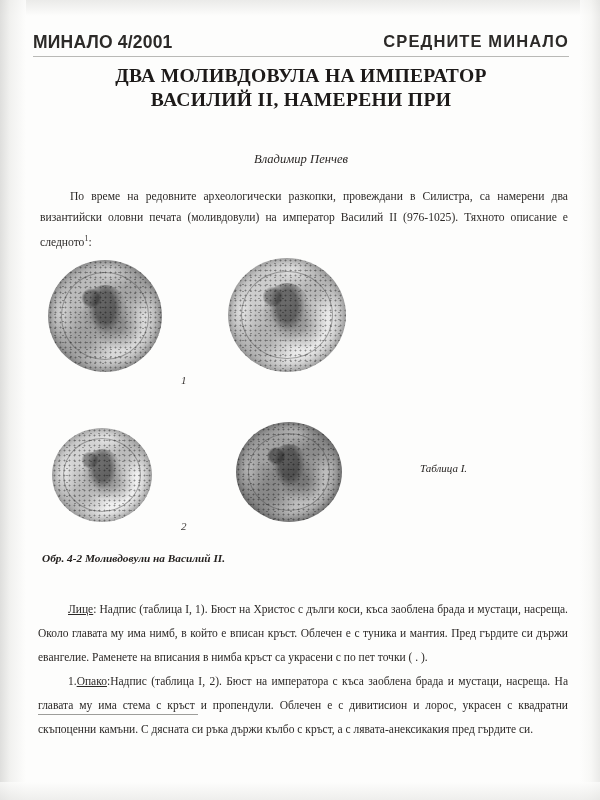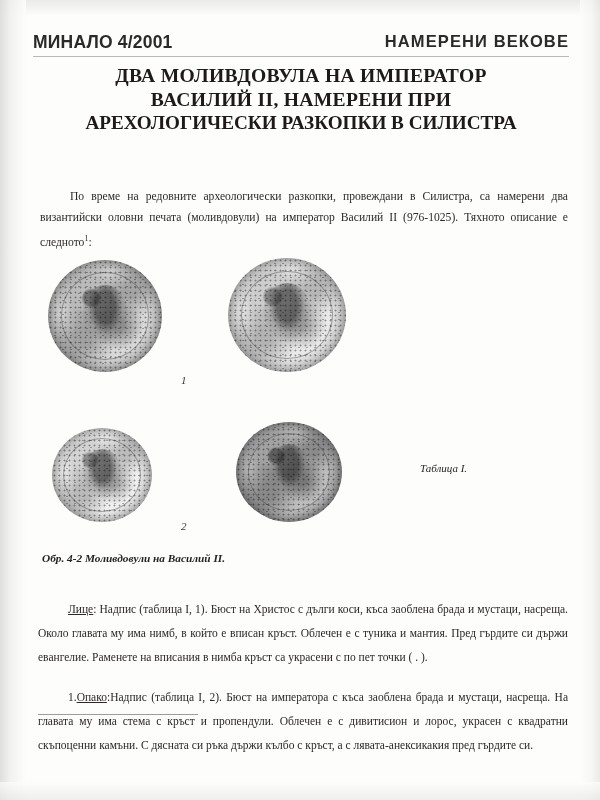--- a/index.html
+++ b/index.html
@@ -231,21 +231,21 @@
   .body-block {
     position: absolute;
     left: 38px; top: 597px;
     width: 530px;
     font-size: 11.5px;
     line-height: 24px;
     text-align: justify;
     color: #2b2826;
   }
   .body-block p { margin: 0; text-indent: 30px; }
-  .body-block p + p { margin-top: 16px; }
+  .body-block p + p { margin-top: 0px; }
   .lead { text-decoration: underline; }
 
   
   .fn-rule {
     position: absolute;
     left: 38px; top: 714px;
     width: 160px;
     height: 1px;
     background: #9d9d9a;
   }
@@ -272,30 +272,30 @@
 
 <div class="page">
 
   <div class="scan-edge-top"></div>
   <div class="scan-edge-left"></div>
   <div class="scan-edge-right"></div>
   <div class="scan-edge-bottom"></div>
 
   <div class="runhead">
     <span class="left">МИНАЛО 4/2001</span>
-    <span class="right">НАМЕРЕНИ ВЕКОВЕ</span>
+    <span class="right">СРЕДНИТЕ МИНАЛО</span>
   </div>
   <div class="runhead-rule"></div>
 
   <div class="title">
     <div class="l1">ДВА МОЛИВДОВУЛА НА ИМПЕРАТОР</div>
     <div class="l2">ВАСИЛИЙ II, НАМЕРЕНИ ПРИ</div>
-    <div class="l3">АРЕХОЛОГИЧЕСКИ РАЗКОПКИ В СИЛИСТРА</div>
   </div>
 
+  <div class="author">Владимир Пенчев</div>
 
   <div class="intro"><span>По време на редовните археологически разкопки, провеждани в Силистра, са намерени два византийски оловни печата (моливдовули) на император Василий II (976-1025). Тяхното описание е следното</span><sup>1</sup><span>:</span></div>
 
   <div class="figure-area">
     <div class="seal-grid">
       <div class="seal seal-1">
         <div class="disc"></div>
         <div class="inner-ring"></div>
         <div class="bust"></div>
         <div class="speckle"></div>

